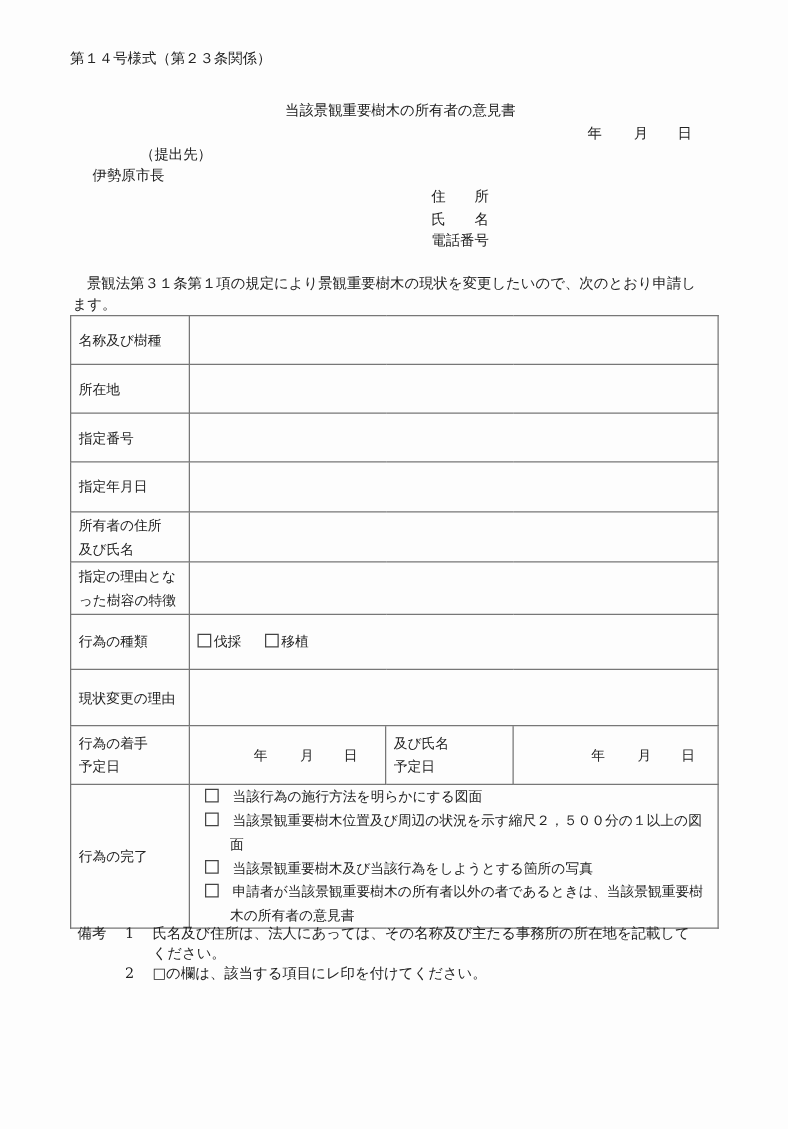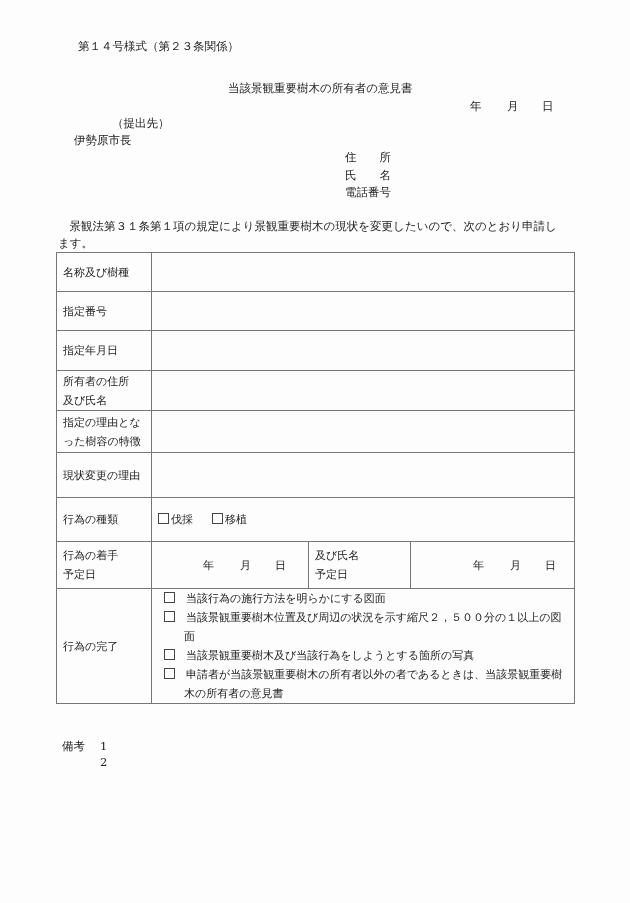--- a/index.html
+++ b/index.html
@@ -26,21 +26,21 @@
   .att-item .chk { margin-right: 11px; }
   .notes { position: absolute; left: 62px; top: 738px; font-size: 11.5px; line-height: 16px; }
   .note { display: flex; }
   .note .k { width: 38px; }
   .note .n { width: 22px; }
   .note .t { width: 440px; white-space: normal; }
 </style>
 </head>
 <body>
 
-<div class="abs" style="left:78px; top:39px;">第１４号様式（第２３条関係）</div>
+<div class="abs" style="left:56px; top:39px;">第１４号様式（第２３条関係）</div>
 <div class="abs" style="left:228px; top:81px;">当該景観重要樹木の所有者の意見書</div>
 
 <div>
   <span class="abs" style="left:470px; top:99px;">年</span>
   <span class="abs" style="left:507px; top:99px;">月</span>
   <span class="abs" style="left:542px; top:99px;">日</span>
 </div>
 
 <div class="abs" style="left:64px; top:116px;margin-left:48px;">（提出先）</div>
 <div class="abs" style="left:74px; top:133px;">伊勢原市長</div>
@@ -61,20 +61,24 @@
     <col style="width:102px">
     <col style="width:164px">
   </colgroup>
 
   <tbody>
       <tr style="height:39px">
     <td class="label">名称及び樹種</td>
     <td colspan="3"></td>
   </tr>
   <tr style="height:39px">
+    <td class="label">所在地</td>
+    <td colspan="3"></td>
+  </tr>
+  <tr style="height:39px">
     <td class="label">指定番号</td>
     <td colspan="3"></td>
   </tr>
   <tr style="height:40px">
     <td class="label">指定年月日</td>
     <td colspan="3"></td>
   </tr>
   <tr style="height:40px">
     <td class="label">
       <div>所有者の住所</div>
@@ -82,31 +86,31 @@
     </td>
     <td colspan="3"></td>
   </tr>
   <tr style="height:42px">
     <td class="label">
       <div>指定の理由とな</div>
       <div>った樹容の特徴</div>
     </td>
     <td colspan="3"></td>
   </tr>
-  <tr style="height:45px">
-    <td class="label">現状変更の理由</td>
-    <td colspan="3"></td>
-  </tr>
   <tr style="height:44px">
     <td class="label">行為の種類</td>
     <td colspan="3">
       <span><span class="chk"></span><span>伐採</span></span>
       <span style="display:inline-block;width:12px"></span>
       <span><span class="chk"></span><span>移植</span></span>
     </td>
+  </tr>
+  <tr style="height:45px">
+    <td class="label">現状変更の理由</td>
+    <td colspan="3"></td>
   </tr>
   <tr style="height:47px">
     <td class="label">
       <div>行為の着手</div>
       <div>予定日</div>
     </td>
     <td>
       <div class="dates" style="padding-right:16px">
         <span>年</span>
         <span style="width:26px"></span>
@@ -138,18 +142,20 @@
       <div class="att-item" style="white-space:normal"><span class="chk"></span><span>申請者が当該景観重要樹木の所有者以外の者であるときは、当該景観重要樹木の所有者の意見書</span></div>
     </td>
   </tr>
 </tbody>
   </table>
 
 <div class="notes">
   <div class="note">
     <span class="k">備考</span>
     <span class="n">1</span>
+    <span class="t">氏名及び住所は、法人にあっては、その名称及び主たる事務所の所在地を記載してください。</span>
   </div>
   <div class="note">
     <span class="k"></span>
     <span class="n">2</span>
+    <span class="t">□の欄は、該当する項目にレ印を付けてください。</span>
   </div>
 </div>
 
 </body></html>

